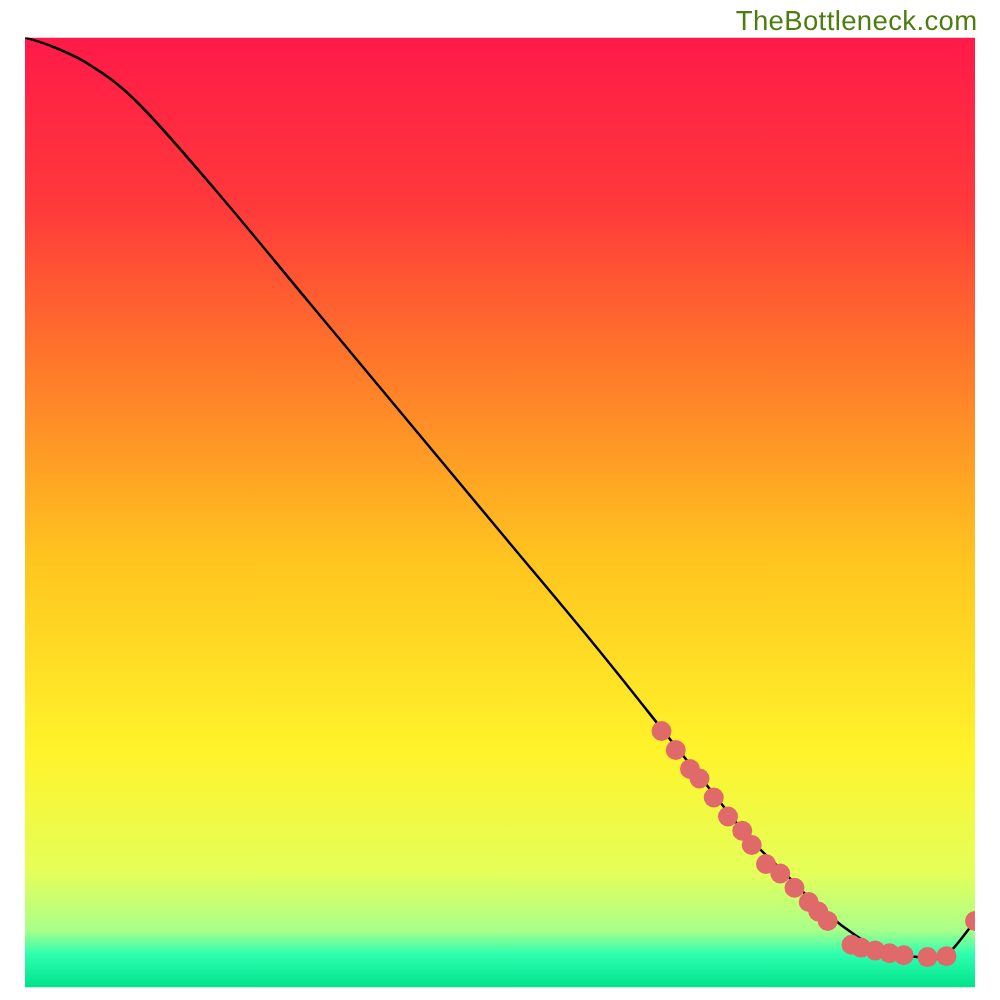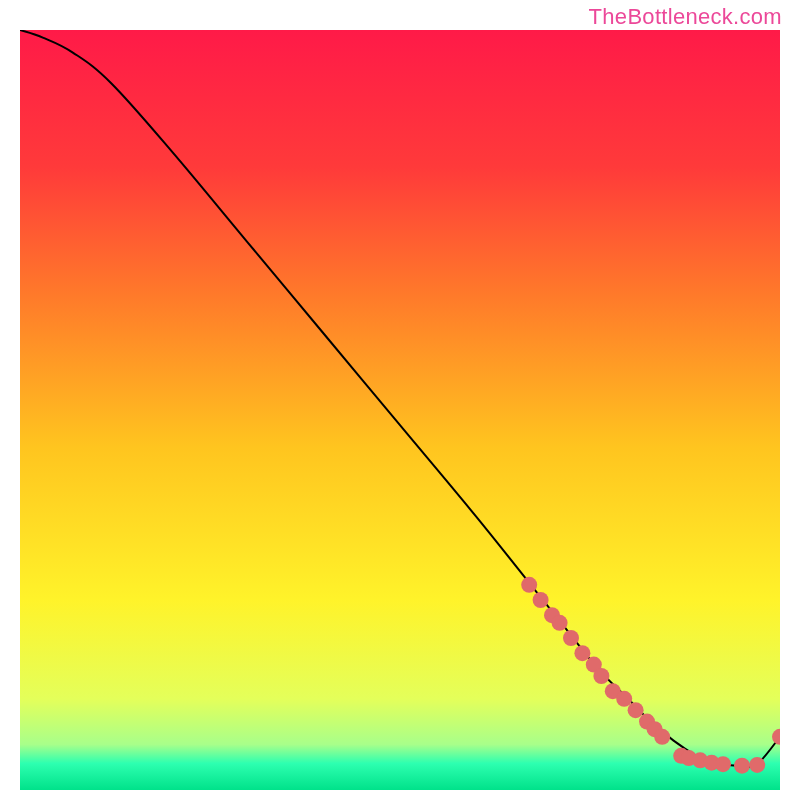--- a/index.html
+++ b/index.html
@@ -14,21 +14,21 @@
     position: relative;
     width: 800px;
     height: 800px;
   }
   .watermark {
     position: absolute;
     top: 4px;
     right: 18px;
     font-family: Arial, Helvetica, sans-serif;
     font-size: 22px;
-    color: #ec4899;
+    color: #4d7c0f;
     font-weight: 500;
     letter-spacing: 0.3px;
   }
   .plot-area {
     position: absolute;
     left: 20px;
     top: 30px;
     width: 760px;
     height: 760px;
   }

